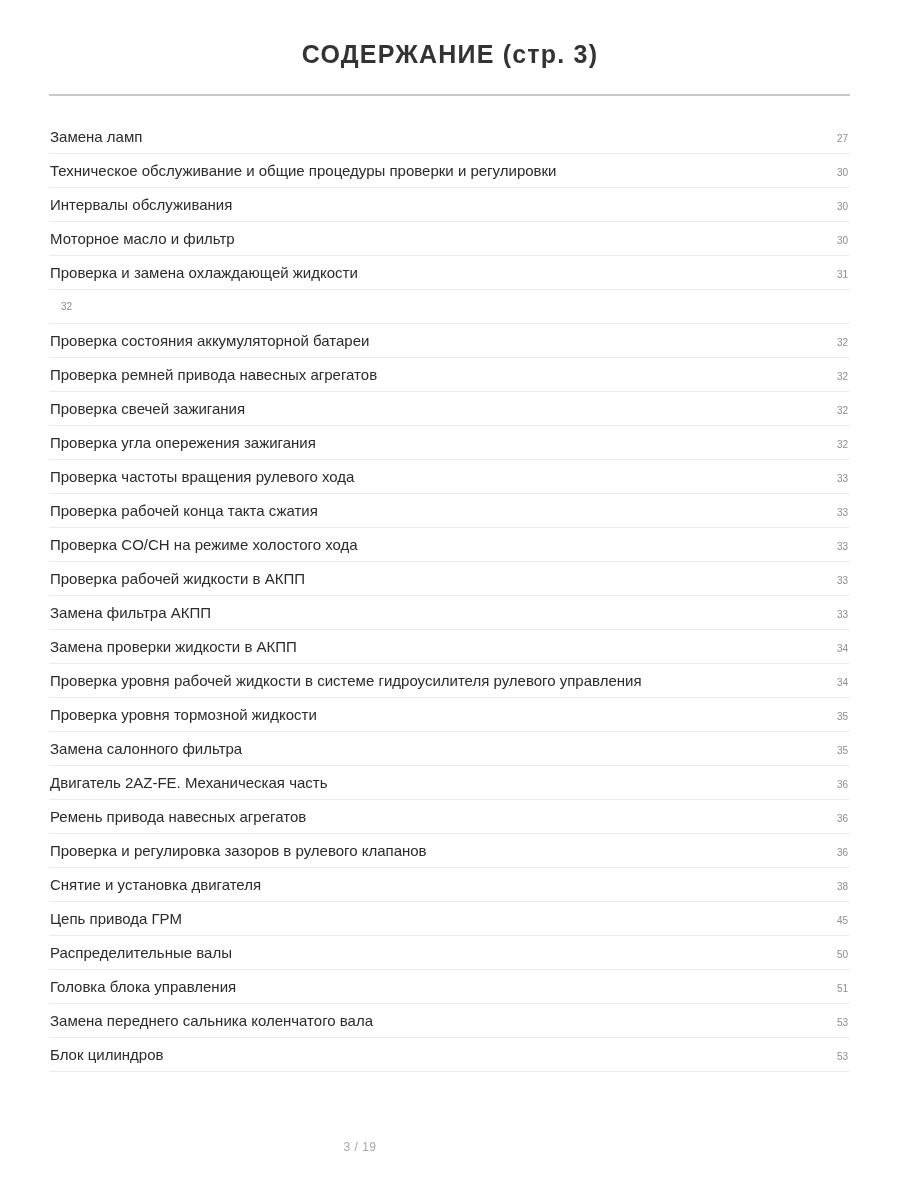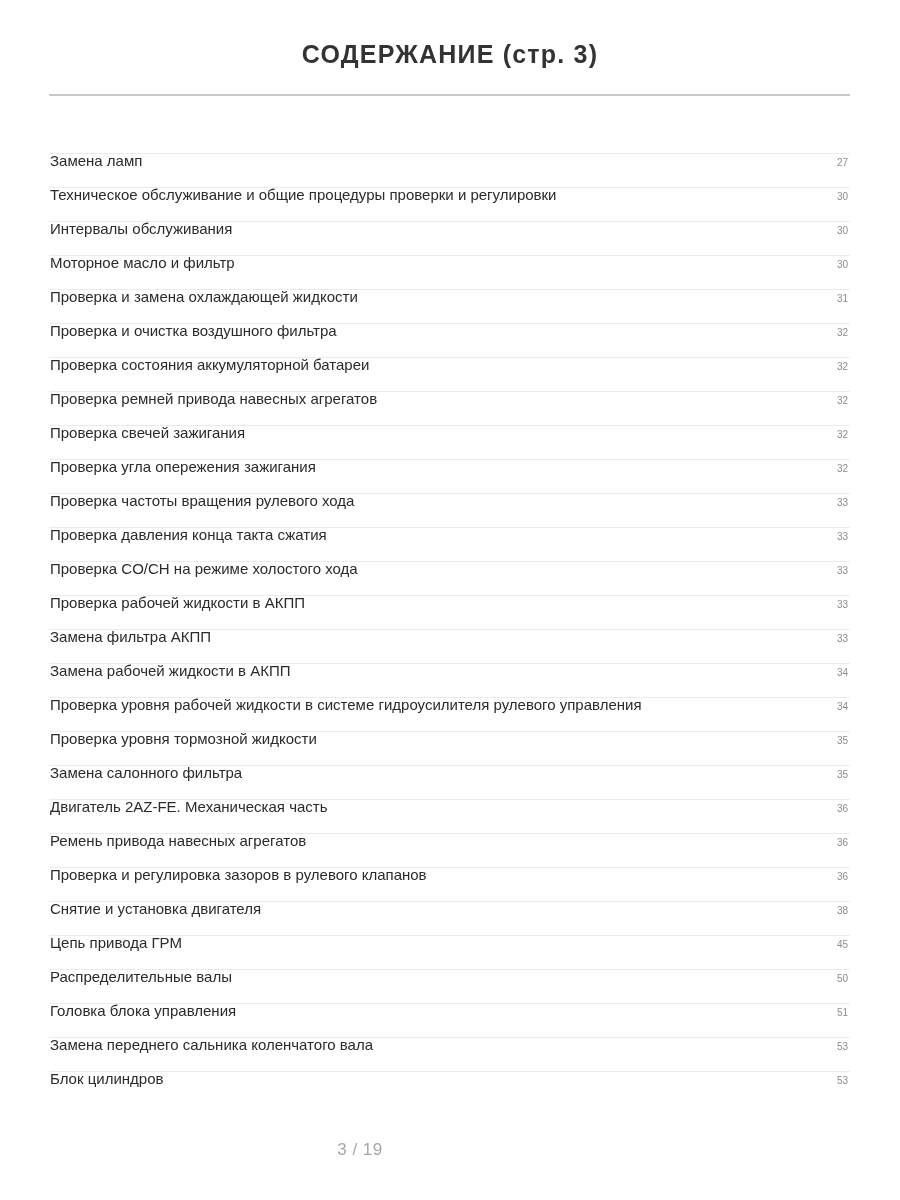--- a/index.html
+++ b/index.html
@@ -61,37 +61,36 @@
     padding: 0 2px 0 1px;
   }
   .toc-row .entry-title {
     font-size: 15px;
     line-height: 33px;
     color: #2b2b2b;
     white-space: nowrap;
     overflow: hidden;
     text-overflow: ellipsis;
     padding-right: 16px;
-    margin-top: 24px;
   }
   .toc-row .entry-page {
     font-size: 10px;
     line-height: 33px;
     color: #8c8c8c;
     flex: 0 0 auto;
     min-width: 22px;
     text-align: right;
   }
   .footer {
     position: absolute;
     left: 0;
     top: 1140px;
     width: 720px;
     text-align: center;
-    font-size: 17px;
+    font-size: 12px;
     color: #a6a6a6;
     letter-spacing: 0.5px;
   }
 </style>
 </head>
 <body>
 
 <div class="page">
 
   <div class="toc-title">СОДЕРЖАНИЕ (стр. 3)</div>
@@ -113,21 +112,20 @@
       </li>
       <li class="toc-row">
         <span class="entry-title">Моторное масло и фильтр</span>
         <span class="entry-page">30</span>
       </li>
       <li class="toc-row">
         <span class="entry-title">Проверка и замена охлаждающей жидкости</span>
         <span class="entry-page">31</span>
       </li>
       <li class="toc-row">
-        <span class="entry-title">Проверка и очистка воздушного фильтра</span>
         <span class="entry-page">32</span>
       </li>
       <li class="toc-row">
         <span class="entry-title">Проверка состояния аккумуляторной батареи</span>
         <span class="entry-page">32</span>
       </li>
       <li class="toc-row">
         <span class="entry-title">Проверка ремней привода навесных агрегатов</span>
         <span class="entry-page">32</span>
       </li>
@@ -137,37 +135,37 @@
       </li>
       <li class="toc-row">
         <span class="entry-title">Проверка угла опережения зажигания</span>
         <span class="entry-page">32</span>
       </li>
       <li class="toc-row">
         <span class="entry-title">Проверка частоты вращения рулевого хода</span>
         <span class="entry-page">33</span>
       </li>
       <li class="toc-row">
-        <span class="entry-title">Проверка давления конца такта сжатия</span>
+        <span class="entry-title">Проверка рабочей конца такта сжатия</span>
         <span class="entry-page">33</span>
       </li>
       <li class="toc-row">
         <span class="entry-title">Проверка CO/CH на режиме холостого хода</span>
         <span class="entry-page">33</span>
       </li>
       <li class="toc-row">
         <span class="entry-title">Проверка рабочей жидкости в АКПП</span>
         <span class="entry-page">33</span>
       </li>
       <li class="toc-row">
         <span class="entry-title">Замена фильтра АКПП</span>
         <span class="entry-page">33</span>
       </li>
       <li class="toc-row">
-        <span class="entry-title">Замена рабочей жидкости в АКПП</span>
+        <span class="entry-title">Замена проверки жидкости в АКПП</span>
         <span class="entry-page">34</span>
       </li>
       <li class="toc-row">
         <span class="entry-title">Проверка уровня рабочей жидкости в системе гидроусилителя рулевого управления</span>
         <span class="entry-page">34</span>
       </li>
       <li class="toc-row">
         <span class="entry-title">Проверка уровня тормозной жидкости</span>
         <span class="entry-page">35</span>
       </li>

